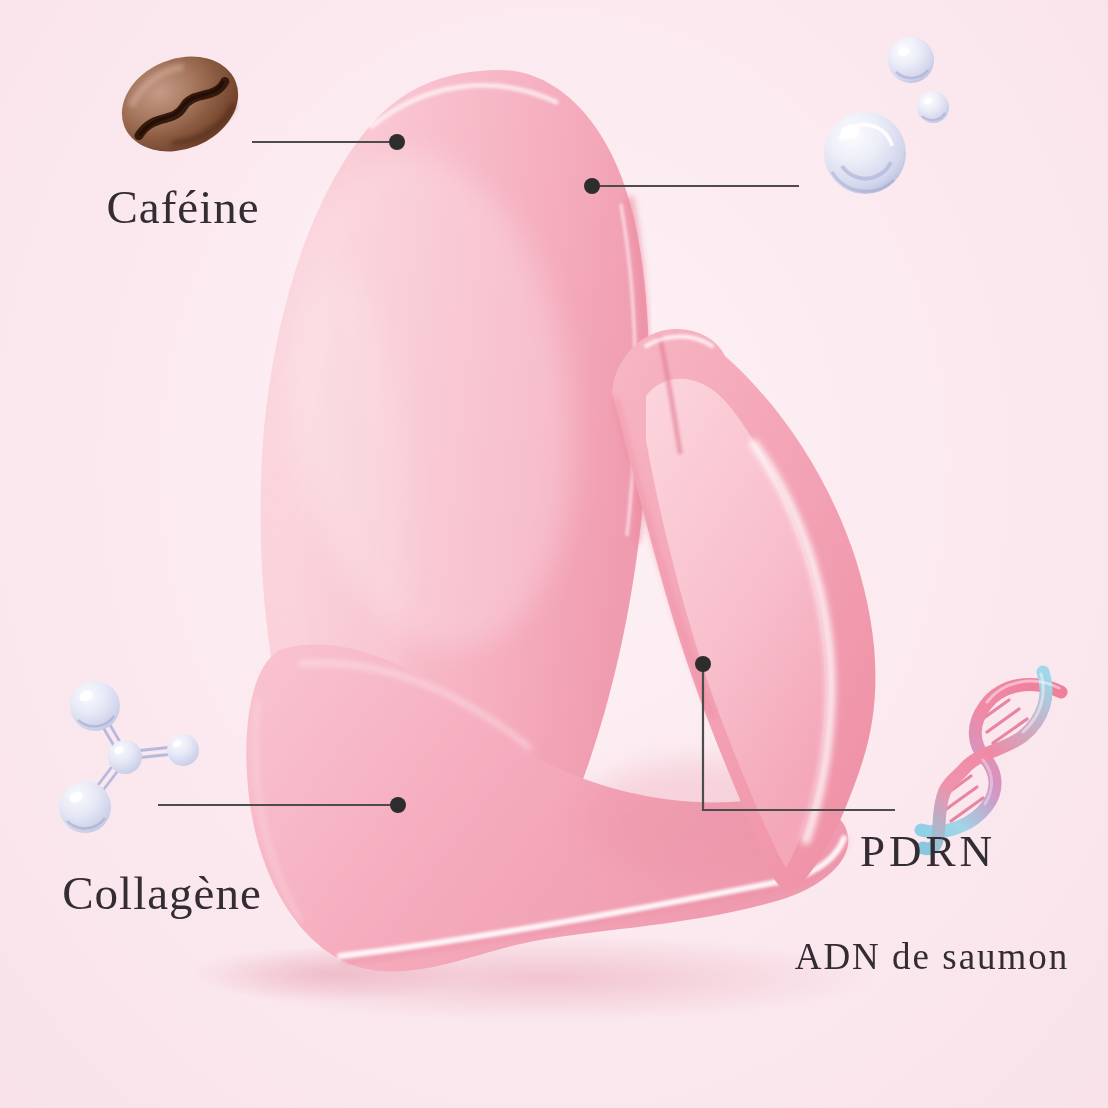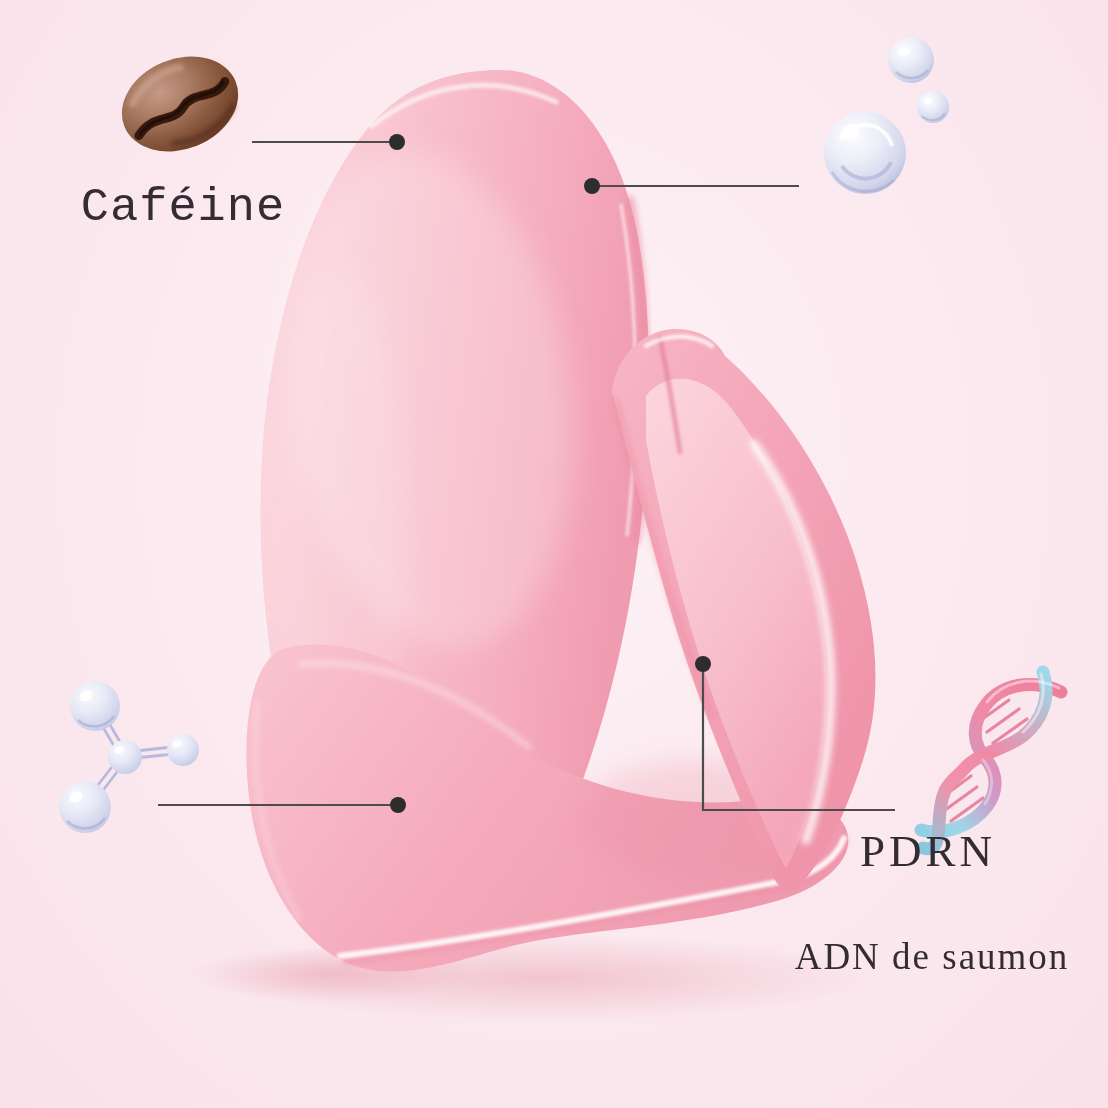--- a/index.html
+++ b/index.html
@@ -9,21 +9,21 @@
     font-family:"Liberation Serif","DejaVu Serif",serif;
   }
   .stage{position:absolute;inset:0;width:1108px;height:1108px;}
   .layer{position:absolute;left:0;top:0;}
   .icon-svg{position:absolute;}
   .label{
     position:absolute;text-align:center;color:#332d33;
     font-family:"Liberation Serif","DejaVu Serif",serif;
     letter-spacing:1px;line-height:1.26;
   }
-  .label-cafeine{left:55px;top:178px;width:256px;font-size:47px;font-family:Liberation Mono, monospace;}
+  .label-cafeine{left:55px;top:178px;width:256px;font-size:47px;}
   .label-acide{left:695px;top:212px;width:370px;font-size:45px;}
   .label-collagene{left:32px;top:864px;width:260px;font-size:47px;}
   .label-pdrn{left:798px;top:823px;width:260px;font-size:45px;letter-spacing:4px;}
   .label-adn{left:748px;top:934px;width:368px;font-size:37px;letter-spacing:2px;}
 </style>
 </head>
 <body>
 
 <div class="stage">
 
@@ -214,15 +214,16 @@
     <g fill="none" stroke-linecap="round">
       <path d="M 168 44 C 140 30 108 36 92 58 C 78 77 80 96 92 110 C 104 124 106 142 94 158 C 80 177 52 188 28 182" stroke="url(#gS1)" stroke-width="13"></path>
       <path d="M 150 24 C 158 48 150 72 130 88 C 112 102 86 104 72 120 C 58 136 48 134 46 176 C 45 192 44 204 30 200" stroke="url(#gS2)" stroke-width="13"></path>
       <path d="M 166 40 C 140 27 110 33 94 54" stroke="#ffffff" stroke-width="3" opacity="0.45"></path>
       <path d="M 148 26 C 154 46 148 68 130 84" stroke="#ffffff" stroke-width="3" opacity="0.45"></path>
       <path d="M 90 112 C 100 124 102 140 92 156" stroke="#ffffff" stroke-width="3" opacity="0.35"></path>
     </g>
   </svg>
 
   <div class="label label-cafeine">Caféine</div>
+  <div class="label label-collagene">Collagène</div>
   <div class="label label-pdrn">PDRN</div>
   <div class="label label-adn">ADN de saumon</div>
 </div>
 
 </body></html>

